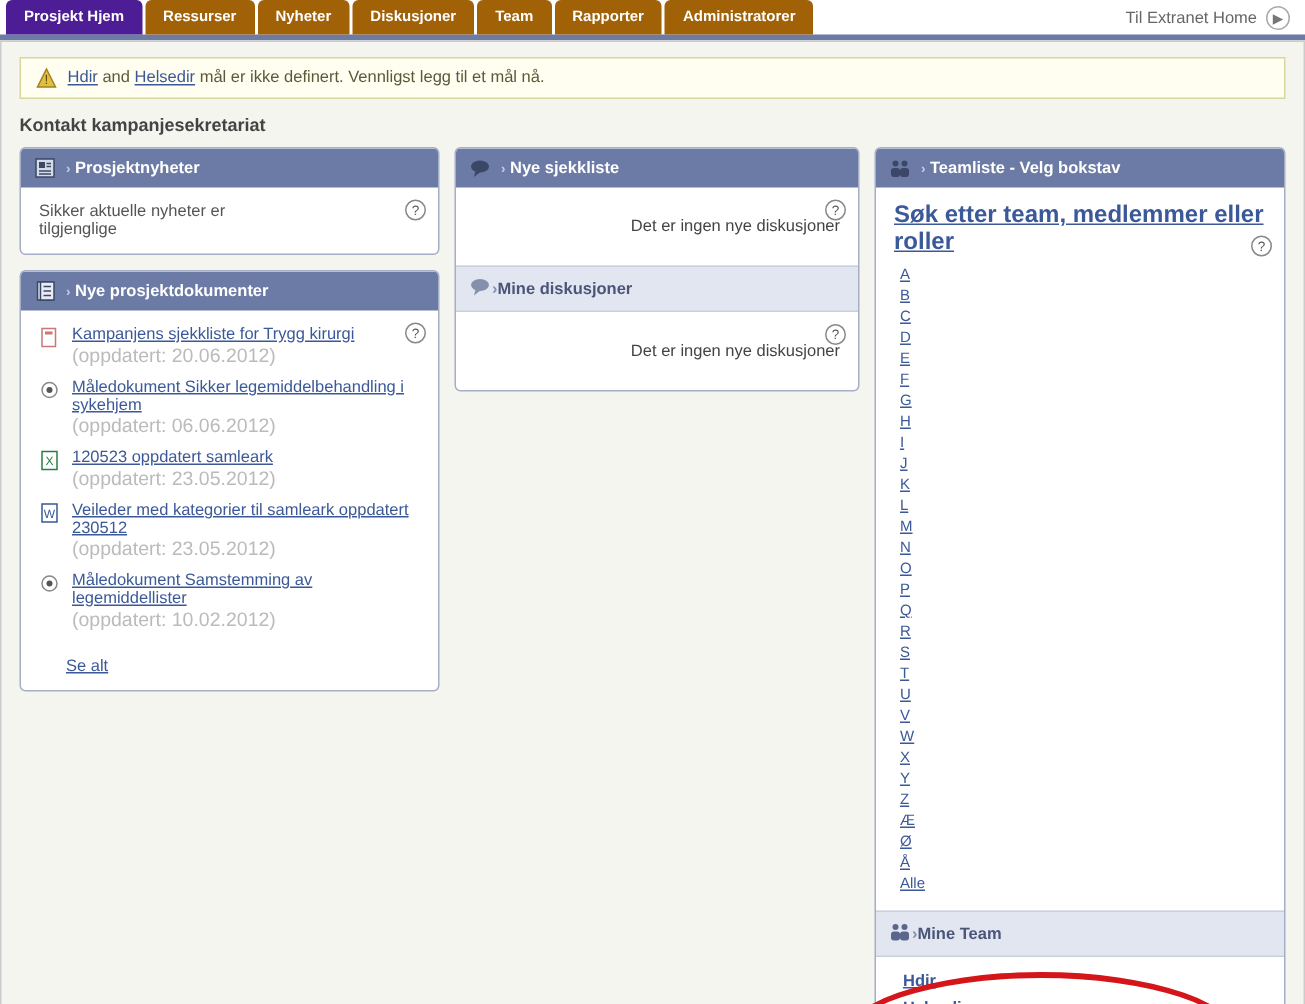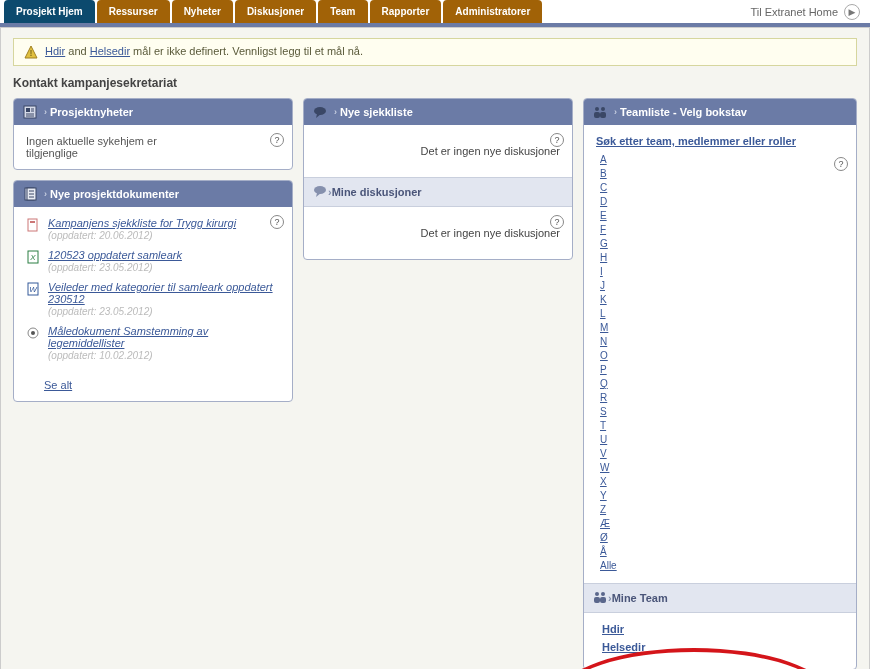--- a/index.html
+++ b/index.html
@@ -1,20 +1,20 @@
 <!DOCTYPE html>
 <html><head>
   <meta charset="utf-8">
   <style>
     * { box-sizing: border-box; margin: 0; padding: 0; }
     body { font-family: Arial, sans-serif; font-size: 11px; background: #fff; width: 870px; }
     
     .tabs { display: flex; background: #fff; padding-left: 4px; align-items: center; border-bottom: 4px solid #6b7ba6; }
     .tab { background: #a16207; color: #fff; padding: 6px 12px; margin-right: 2px; border-radius: 4px 4px 0 0; font-size: 10px; font-weight: bold; cursor: pointer; }
-    .tab.active { background: #0c4a6e; }
+    .tab.active { background: #4c1d95; }
     .extranet-link { margin-left: auto; margin-right: 10px; color: #666; font-size: 11px; display: flex; align-items: center; cursor: pointer; justify-content: space-between; }
     .extranet-link .circle { display: inline-flex; width: 16px; height: 16px; border: 1px solid #aaa; border-radius: 50%; align-items: center; justify-content: center; margin-left: 6px; font-size: 9px; color: #777; }
     
     .main-area { background: #f5f5f0; padding: 10px 12px; border: 1px solid #ccc; margin: 0; }
     
     .alert { background: #fffef0; border: 1px solid #d6d69e; padding: 6px 10px; margin-bottom: 10px; color: #5a5a3a; font-size: 11px; }
     .alert svg { vertical-align: middle; margin-right: 4px; }
     .alert a { color: #3b5998; text-decoration: underline; }
     
     .section-title { text-align: left; font-weight: bold; color: #444; font-size: 12px; margin-bottom: 8px; }
@@ -29,27 +29,27 @@
     .panel-header .icon { width: 16px; height: 16px; margin-right: 6px; display: inline-flex; align-items: center; justify-content: center; }
     .panel-header .chev { margin-right: 3px; color: #c6cee1; font-size: 9px; }
     .panel-body { padding: 10px 12px; position: relative; min-height: 40px; }
     .help-icon { position: absolute; right: 8px; top: 8px; width: 14px; height: 14px; border: 1px solid #888; border-radius: 50%; display: inline-flex; align-items: center; justify-content: center; font-size: 9px; color: #555; background:#fff; cursor: pointer; }
     
     .panel-subheader { background: #e2e6f0; color: #4a5579; font-weight: bold; font-size: 11px; padding: 5px 8px; display: flex; align-items: center; border-top: 1px solid #c9cfdd; border-bottom: 1px solid #c9cfdd; }
     
     .empty-text { text-align: right; color: #444; padding: 10px 0; font-size: 11px; }
     
     .doc-list { list-style: none; }
-    .doc-list li { margin-bottom: 8px; display: flex; font-style: italic; }
+    .doc-list li { margin-bottom: 8px; display: flex; }
     .doc-list .doc-icon { width: 16px; height: 14px; margin-right: 6px; flex-shrink: 0; margin-top: 1px; }
     .doc-list a { color: #3b5998; text-decoration: underline; font-size: 11px; }
-    .doc-list .meta { color: #bbb; font-size: 10px; }
+    .doc-list .meta { color: #bbb; font-size: 13px; }
     .see-all { color: #3b5998; text-decoration: underline; font-size: 11px; display: inline-block; margin-top: 10px; margin-left: 18px; }
     
-    .search-link { color: #3b5998; text-decoration: underline; font-weight: bold; font-size: 11px; display: block; margin-bottom: 6px; }
+    .search-link { color: #3b5998; text-decoration: underline; font-weight: bold; font-size: 16px; display: block; margin-bottom: 6px; }
     .alpha { display: flex; flex-direction: column; gap: 0px; margin-left: 4px; }
     .alpha a { color: #3b5998; text-decoration: underline; font-size: 10px; line-height: 14px; }
     
     .mine-team-body { padding: 10px 18px; }
     .mine-team-body a { color: #3b5998; text-decoration: underline; display: block; margin-bottom: 6px; font-size: 11px; font-weight: bold; }
     
     .circle-annot { position: absolute; border: 4px solid #d4151a; border-radius: 50%; pointer-events: none; }
     
     .static-text { color: #555; font-size: 11px; }
   </style>
@@ -94,21 +94,21 @@
                 <line x1="9" y1="7" x2="12" y2="7" stroke="#3a4766"></line>
                 <line x1="4" y1="10" x2="12" y2="10" stroke="#3a4766"></line>
                 <line x1="4" y1="12" x2="12" y2="12" stroke="#3a4766"></line>
               </svg>
             </span>
           <span class="chev">›</span>
           <span>Prosjektnyheter</span>
         </div>
         <div class="panel-body">
           <span class="help-icon">?</span>
-          <div class="static-text" style="width:170px">Ingen aktuelle sykehjem er tilgjenglige</div>
+          <div class="static-text" style="width:170px">Sikker aktuelle nyheter er tilgjenglige</div>
         </div>
       </div>
 
       <div class="panel">
         <div class="panel-header">
           <span class="icon">
               <svg width="16" height="16" viewBox="0 0 16 16">
                 <rect x="3" y="2" width="9" height="12" fill="#d5dae8" stroke="#3a4766"></rect>
                 <rect x="5" y="2" width="9" height="12" fill="#e8ebf3" stroke="#3a4766"></rect>
                 <line x1="7" y1="5" x2="12" y2="5" stroke="#3a4766"></line>
@@ -121,20 +121,27 @@
         </div>
         <div class="panel-body">
           <span class="help-icon">?</span>
           <ul class="doc-list">
             <li>
               <span class="doc-icon"><svg width="14" height="14">
                     <rect x="2" y="1" width="9" height="12" fill="#fff" stroke="#c77"></rect>
                     <rect x="4" y="3" width="5" height="2" fill="#c77"></rect>
                   </svg></span>
               <div><a href="#">Kampanjens sjekkliste for Trygg kirurgi</a><br><span class="meta">(oppdatert: 20.06.2012)</span></div>
+            </li>
+            <li>
+              <span class="doc-icon"><svg width="14" height="14">
+                    <circle cx="7" cy="7" r="5" fill="#fff" stroke="#888"></circle>
+                    <circle cx="7" cy="7" r="2" fill="#555"></circle>
+                  </svg></span>
+              <div><a href="#">Måledokument Sikker legemiddelbehandling i sykehjem</a><br><span class="meta">(oppdatert: 06.06.2012)</span></div>
             </li>
             <li>
               <span class="doc-icon"><svg width="14" height="14">
                     <rect x="2" y="1" width="10" height="12" fill="#fff" stroke="#2a7e43"></rect>
                     <text x="7" y="10" text-anchor="middle" font-size="8" fill="#2a7e43">X</text>
                   </svg></span>
               <div><a href="#">120523 oppdatert samleark</a><br><span class="meta">(oppdatert: 23.05.2012)</span></div>
             </li>
             <li>
               <span class="doc-icon"><svg width="14" height="14">

